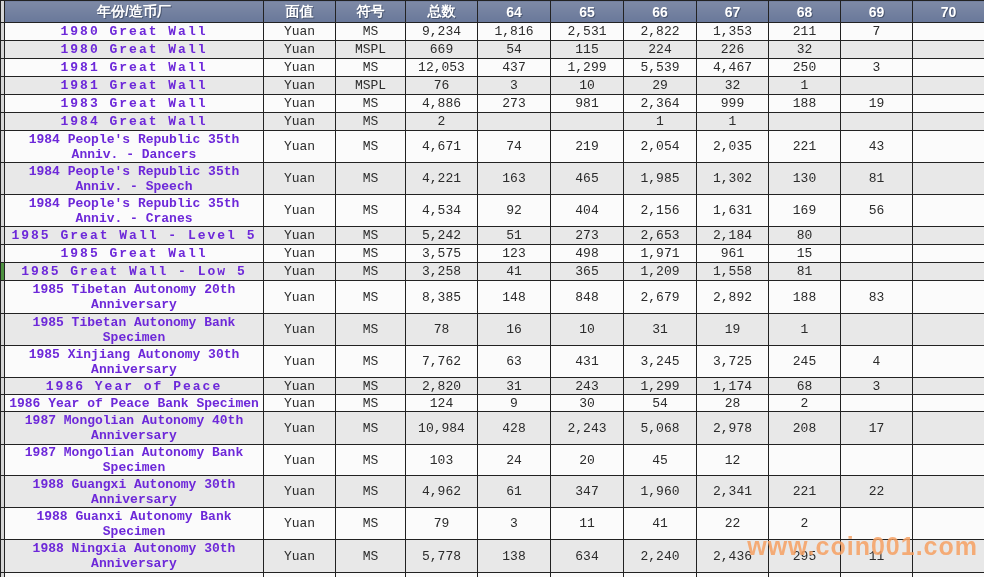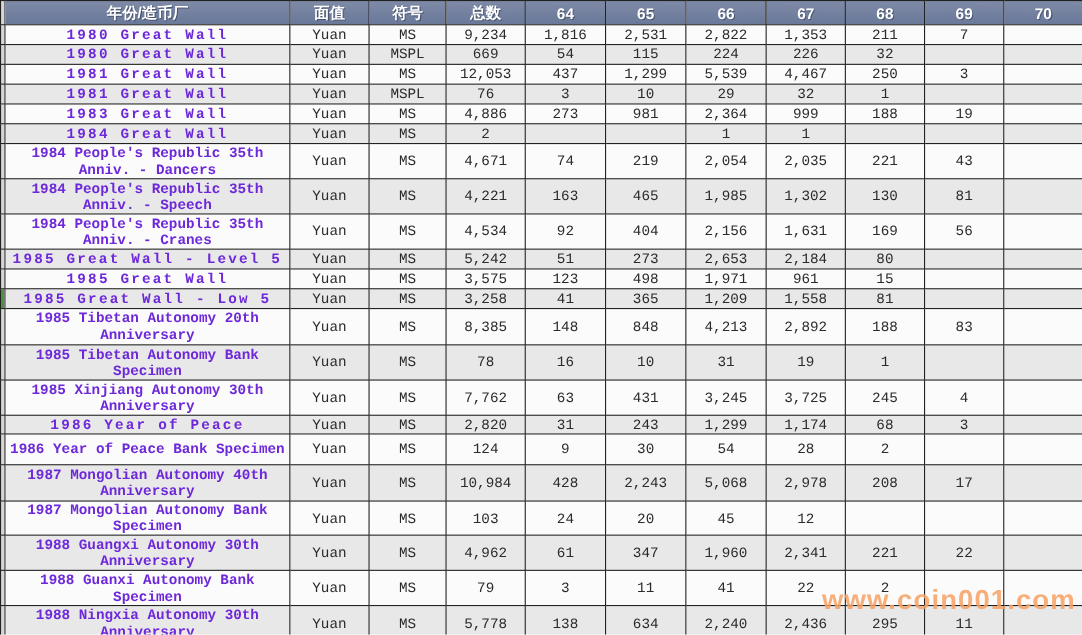--- a/index.html
+++ b/index.html
@@ -275,21 +275,21 @@
           <td class="num"></td>
         </tr>
         <tr style="height: 33px; padding-left: 32px;">
           <td class="gutter"></td>
           <td class="name">1985 Tibetan Autonomy 20th Anniversary</td>
           <td class="num">Yuan</td>
           <td class="num">MS</td>
           <td class="num">8,385</td>
           <td class="num">148</td>
           <td class="num">848</td>
-          <td class="num">4,213</td>
+          <td class="num">2,679</td>
           <td class="num">2,892</td>
           <td class="num">188</td>
           <td class="num">83</td>
           <td class="num"></td>
         </tr>
         <tr class="alt" style="height: 32px;">
           <td class="gutter"></td>
           <td class="name">1985 Tibetan Autonomy Bank Specimen</td>
           <td class="num">Yuan</td>
           <td class="num">MS</td>
@@ -323,21 +323,21 @@
           <td class="num">MS</td>
           <td class="num">2,820</td>
           <td class="num">31</td>
           <td class="num">243</td>
           <td class="num">1,299</td>
           <td class="num">1,174</td>
           <td class="num">68</td>
           <td class="num">3</td>
           <td class="num"></td>
         </tr>
-        <tr style="height: 28px;">
+        <tr style="height: 17px;">
           <td class="gutter"></td>
           <td class="name">1986 Year of Peace Bank Specimen</td>
           <td class="num">Yuan</td>
           <td class="num">MS</td>
           <td class="num">124</td>
           <td class="num">9</td>
           <td class="num">30</td>
           <td class="num">54</td>
           <td class="num">28</td>
           <td class="num">2</td>

